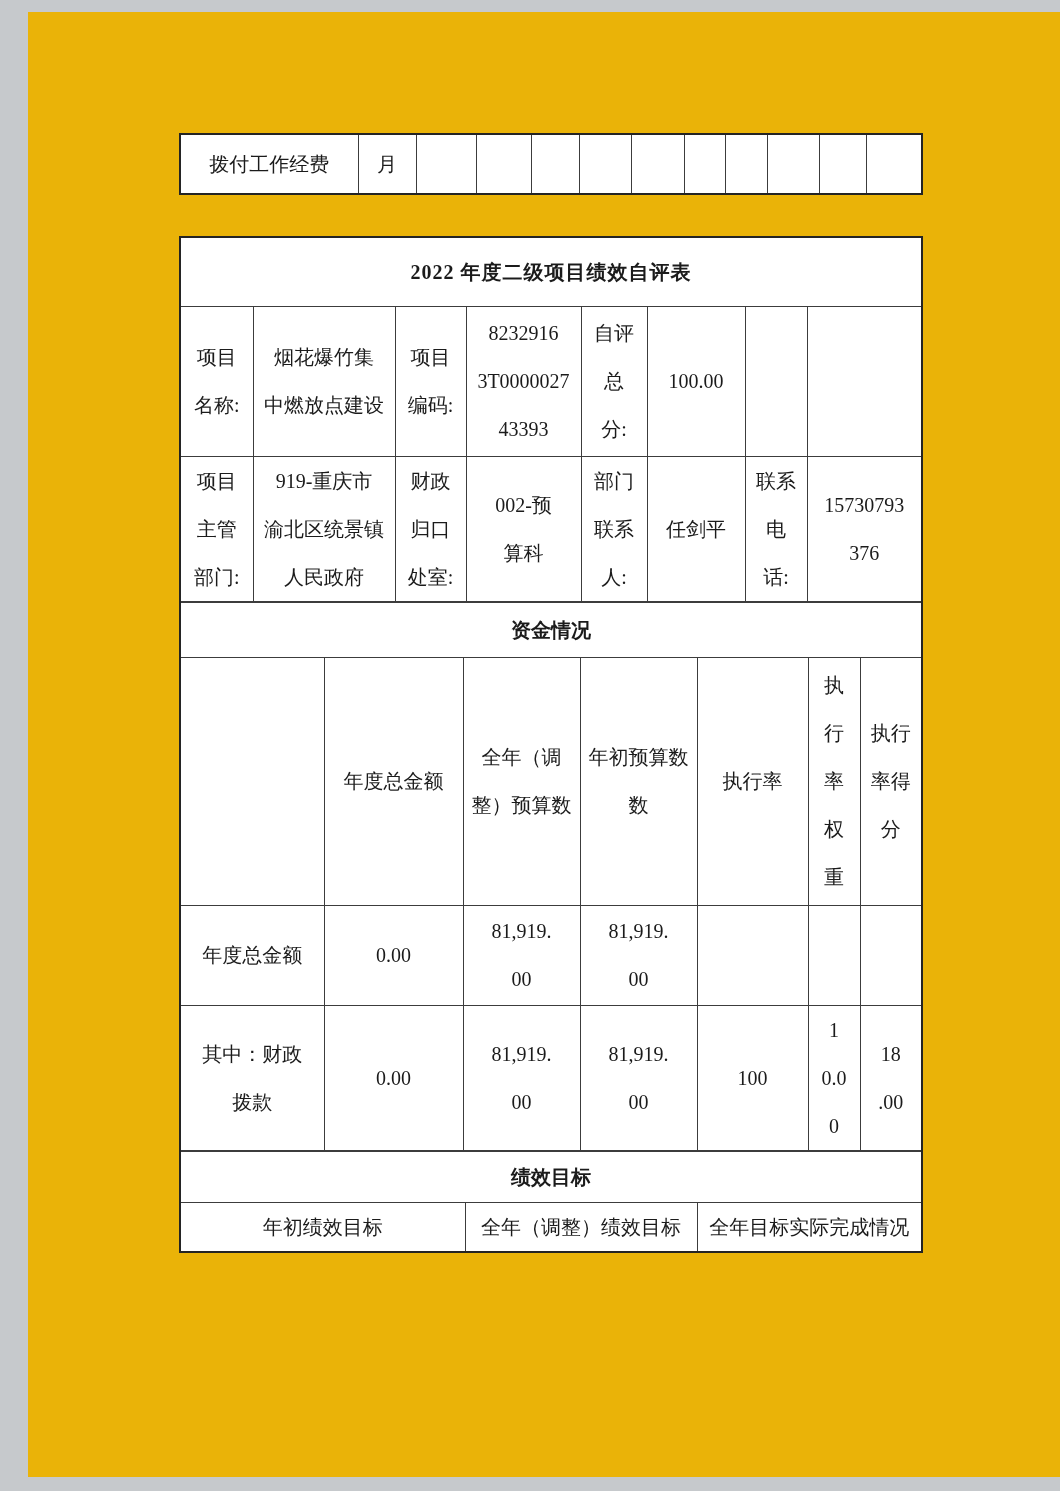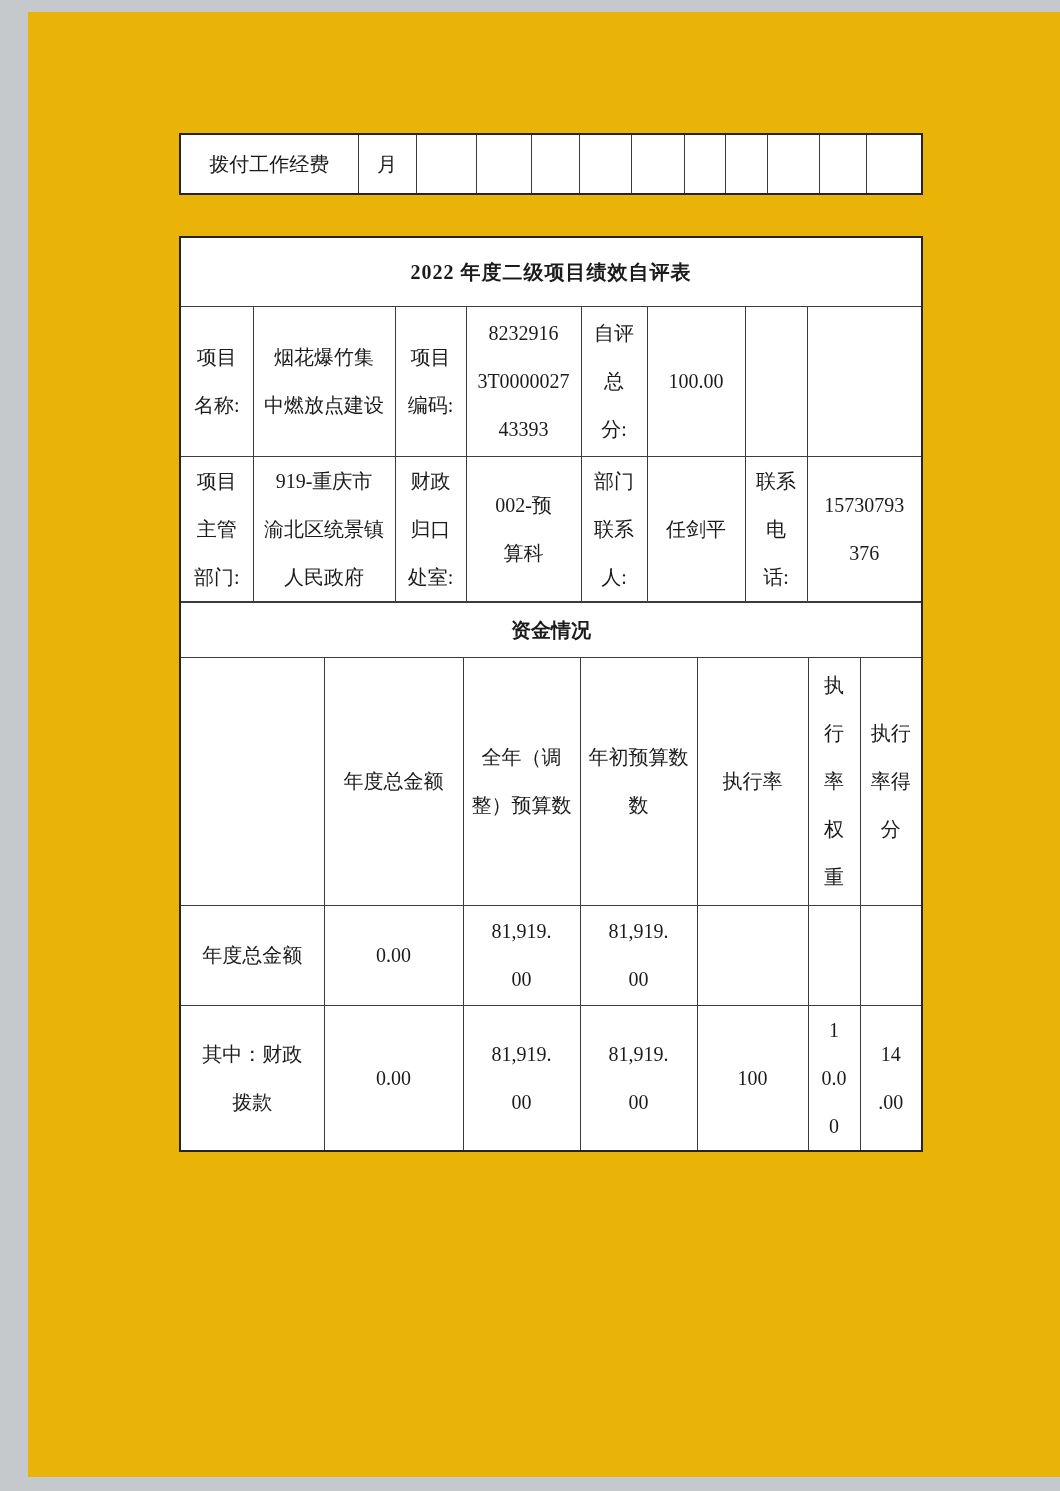--- a/index.html
+++ b/index.html
@@ -212,21 +212,38 @@
 拨款</td>
         <td class="num">0.00</td>
         <td class="num">81,919.
 00</td>
         <td class="num">81,919.
 00</td>
         <td class="num">100</td>
         <td class="num">1
 0.0
 0</td>
-        <td class="num">14
+        <td class="num">18
 .00</td>
       </tr>
     </tbody>
       </table>
 
+    <table class="t">
+      <colgroup>
+        <col style="width:284px">
+          <col style="width:232px">
+          <col style="width:224px">
+      </colgroup>
+      <tbody>
+          <tr style="height:51px">
+        <td colspan="3" class="section-cell">绩效目标</td>
+      </tr>
+      <tr style="height:48px">
+        <td>年初绩效目标</td>
+        <td>全年（调整）绩效目标</td>
+        <td>全年目标实际完成情况</td>
+      </tr>
+    </tbody>
+      </table>
 
   </div>
 </div>
 
 </body></html>

